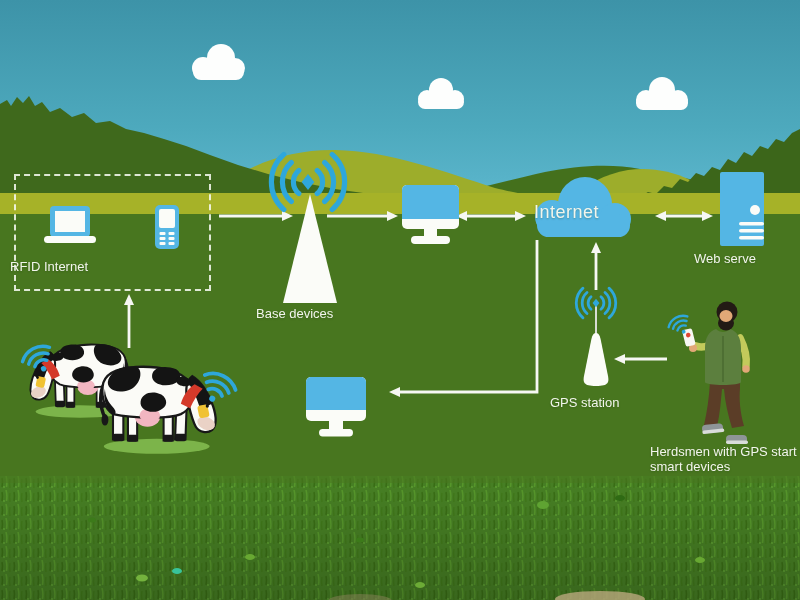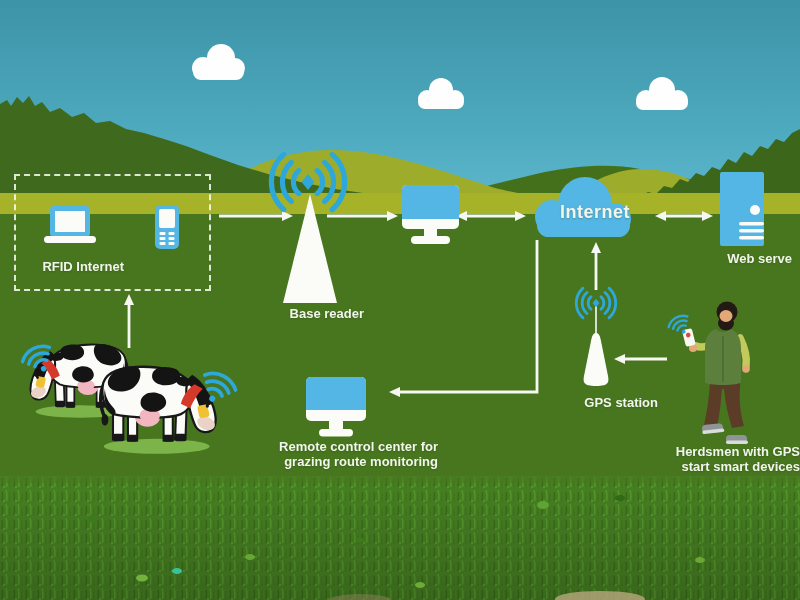--- a/index.html
+++ b/index.html
@@ -4,23 +4,22 @@
 <style>
   html,body{margin:0;padding:0;background:#222;}
   .stage{
     position:relative;width:800px;height:600px;overflow:hidden;
     font-family:"Liberation Sans",sans-serif;
     background:var(--sky-top,#3d93a8);
   }
   .stage svg{position:absolute;left:0;top:0;}
   .lbl{
     position:absolute;color:var(--text-white,#f2f5ec);
-    font-size:13px;line-height:1.18;text-align:right;
+    font-size:13px;line-height:1.18;text-align:left;
     text-shadow:0 1px 2px rgba(30,60,15,.3);
-    font-weight:bold;
   }
   .lbl.big{font-size:18px;letter-spacing:.5px;}
   .dashed-box{
     position:absolute;left:14px;top:174px;width:197px;height:117px;
     border:2px dashed rgba(250,252,245,.85);box-sizing:border-box;
   }
   
   .f-blue{fill:var(--icon-blue,#54b6e4);}
   .f-white{fill:var(--pure-white,#fbfcf8);}
   .arrow-line{stroke:var(--arrow-white,#f6f7f3);stroke-width:2.8;fill:none;}
@@ -289,20 +288,19 @@
       <circle cx="33" cy="52" r="4" fill="#e2a877"></circle>
       <g transform="rotate(-14 29 42)">
         <rect x="24" y="33" width="10" height="17" rx="2.5" fill="#f7f7f3"></rect>
         <circle cx="29" cy="39" r="2.3" fill="#e04433"></circle>
       </g>
     </g>
     <use href="#wifiFan" transform="translate(681,327) rotate(-30) scale(0.6)"></use>
   </svg>
 
   <div class="lbl" style="left:10px;top:259px;width:114px;">RFID Internet</div>
-  <div class="lbl" style="left:256px;top:306px;width:108px;">Base reader</div>
+  <div class="lbl" style="left:256px;top:306px;width:108px;">Base devices</div>
   <div class="lbl big" style="left:534px;top:202px;width:96px;">Internet</div>
   <div class="lbl" style="left:694px;top:251px;width:98px;">Web serve</div>
   <div class="lbl" style="left:550px;top:395px;width:108px;">GPS station</div>
-  <div class="lbl" style="left:252px;top:439px;width:186px;">Remote control center for grazing route monitoring</div>
   <div class="lbl" style="left:650px;top:444px;width:150px;">Herdsmen with GPS start smart devices</div>
 
 </div>
 
 </body></html>

